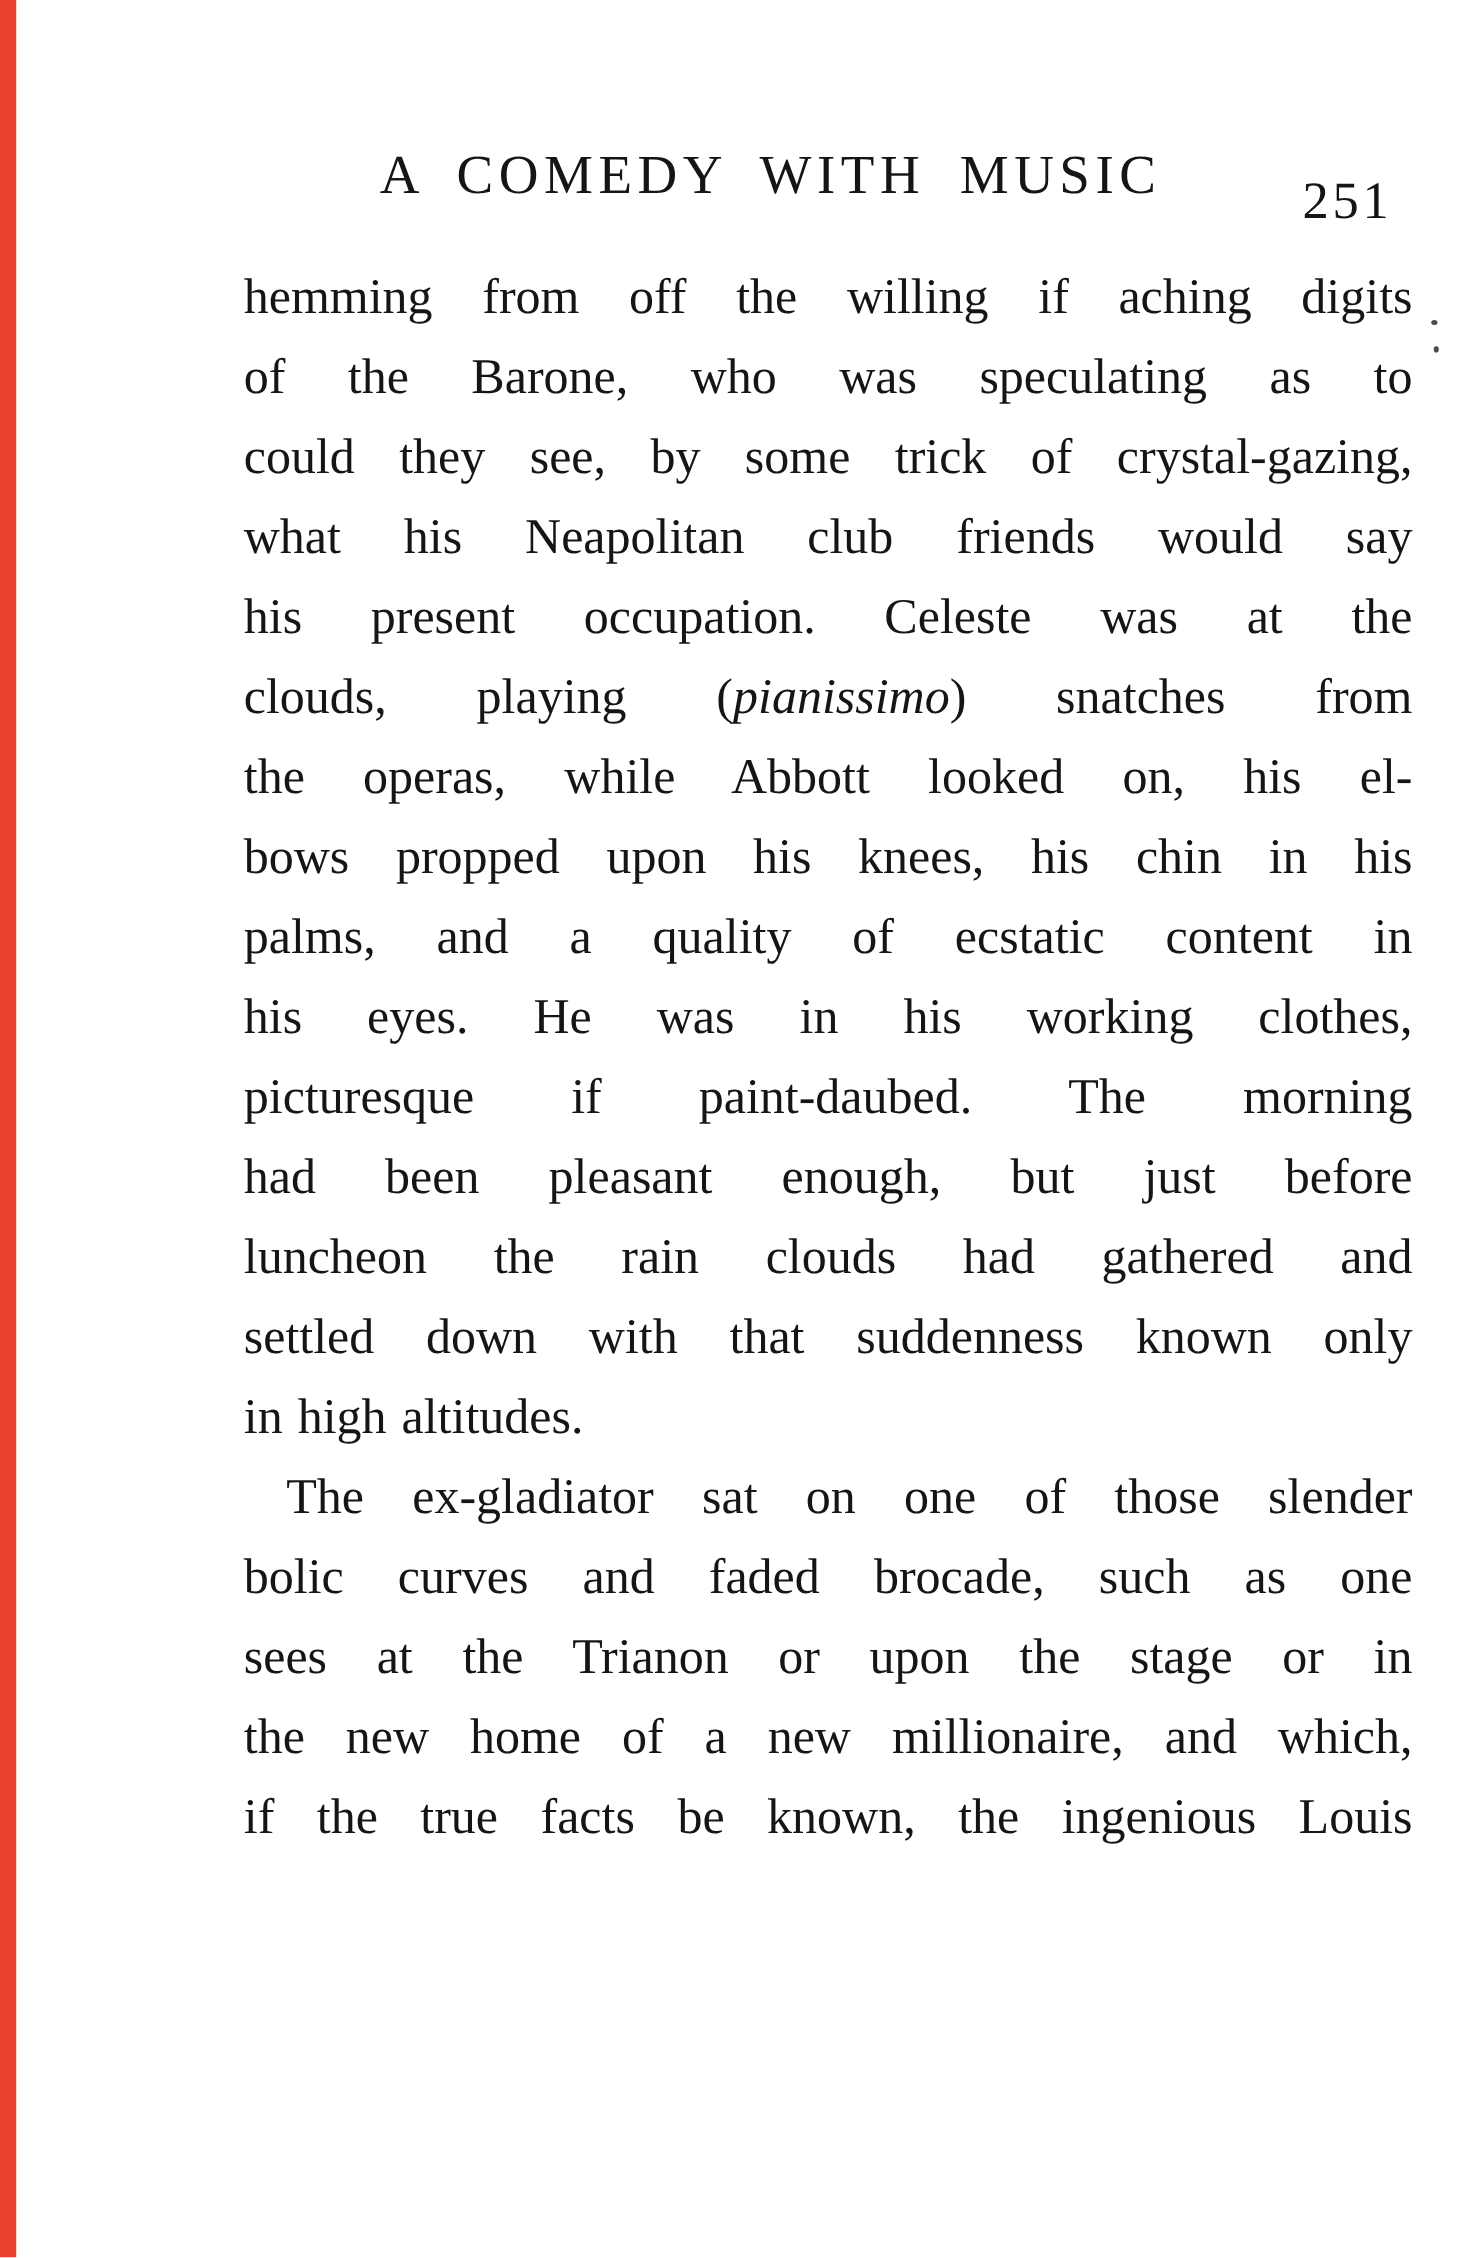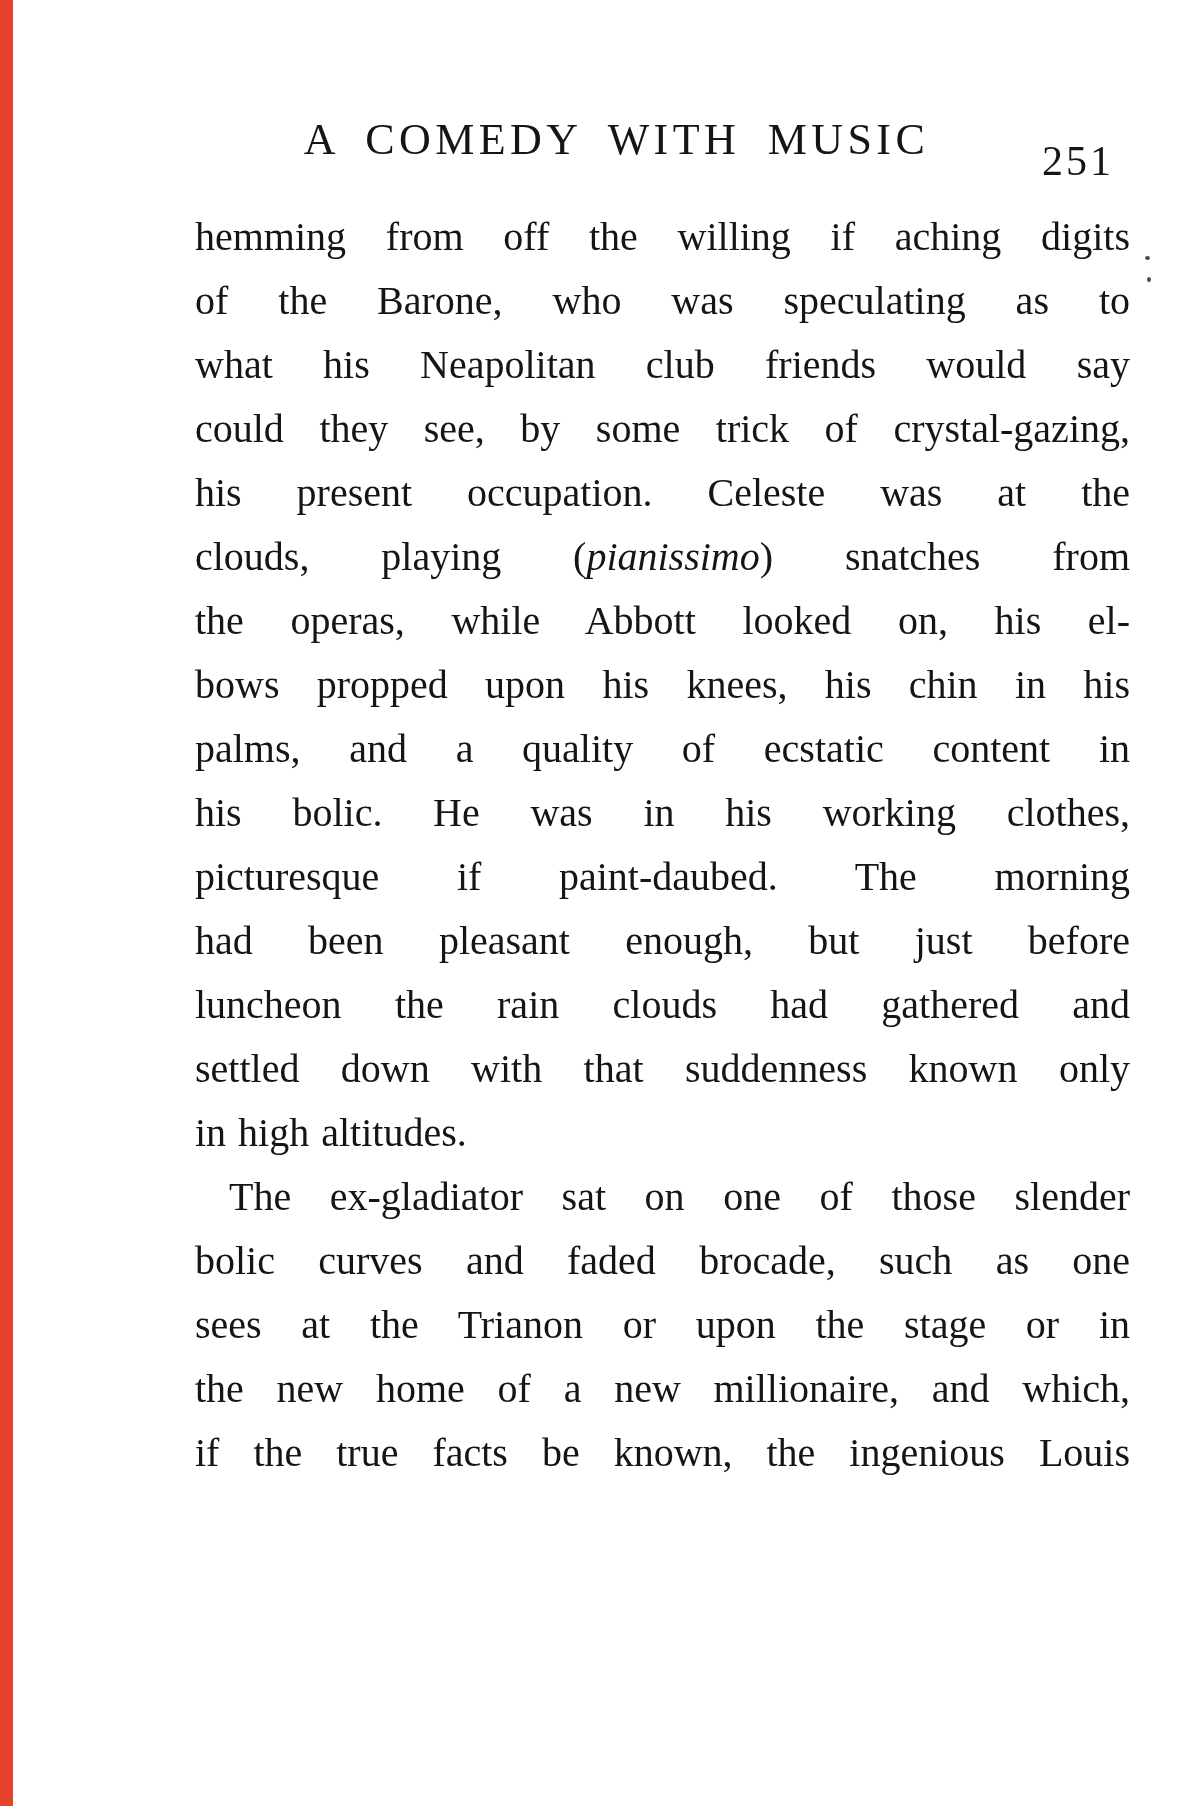--- a/index.html
+++ b/index.html
@@ -82,28 +82,28 @@
   <div class="edge-strip" style="background: rgb(232, 65, 44);"></div>
 
   <div class="running-header">
     <span class="header-title">A COMEDY WITH MUSIC</span>
     <span class="folio">251</span>
   </div>
 
   <div class="body-text">
     <div class="line">hemming from off the willing if aching digits</div>
     <div class="line">of the Barone, who was speculating as to</div>
+    <div class="line">could they see, by some trick of crystal-gazing,</div>
     <div class="line">what his Neapolitan club friends would say</div>
-    <div class="line">could they see, by some trick of crystal-gazing,</div>
     <div class="line">his present occupation.  Celeste was at the</div>
     <div class="line"><span>clouds, playing (</span><span class="italic">pianissimo</span><span>) snatches from</span></div>
     <div class="line">the operas, while Abbott looked on, his el-</div>
     <div class="line">bows propped upon his knees, his chin in his</div>
     <div class="line">palms, and a quality of ecstatic content in</div>
-    <div class="line">his bolic.  He was in his working clothes,</div>
+    <div class="line">his eyes.  He was in his working clothes,</div>
     <div class="line">picturesque if paint-daubed.  The morning</div>
     <div class="line">had been pleasant enough, but just before</div>
     <div class="line">luncheon the rain clouds had gathered and</div>
     <div class="line">settled down with that suddenness known only</div>
     <div class="line para-end">in high altitudes.</div>
     <div class="line indent">The ex-gladiator sat on one of those slender</div>
     <div class="line">bolic curves and faded brocade, such as one</div>
     <div class="line">sees at the Trianon or upon the stage or in</div>
     <div class="line">the new home of a new millionaire, and which,</div>
     <div class="line">if the true facts be known, the ingenious Louis</div>

